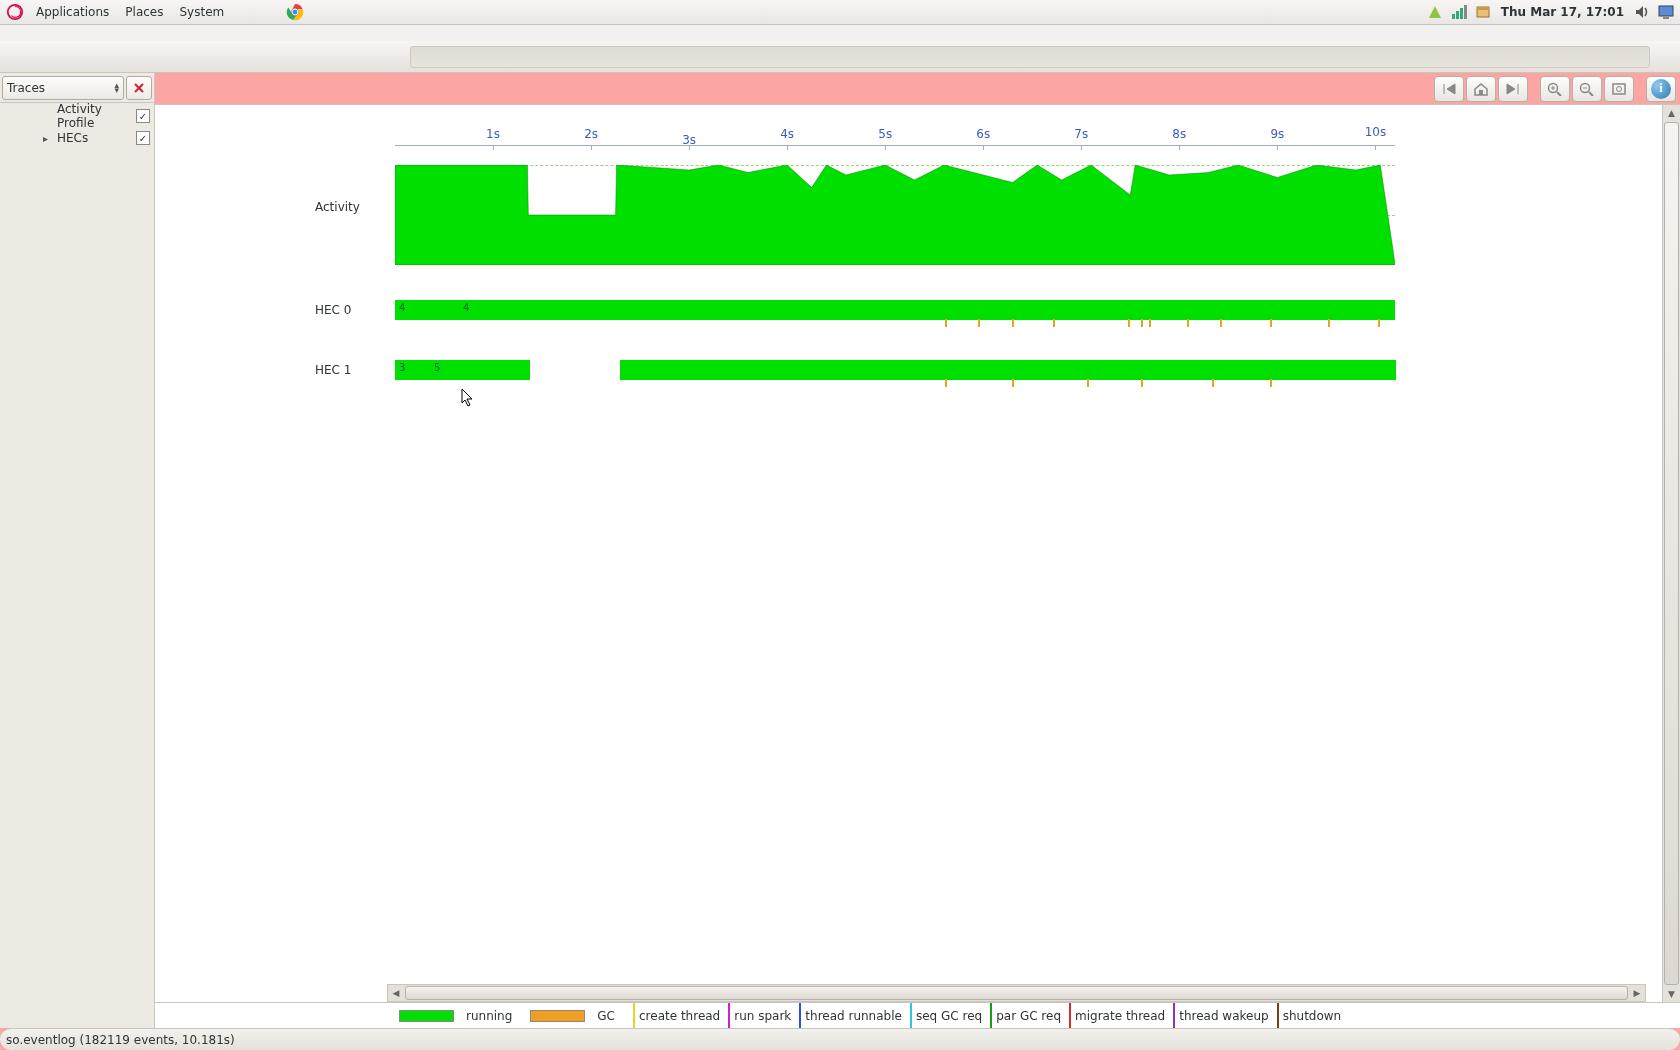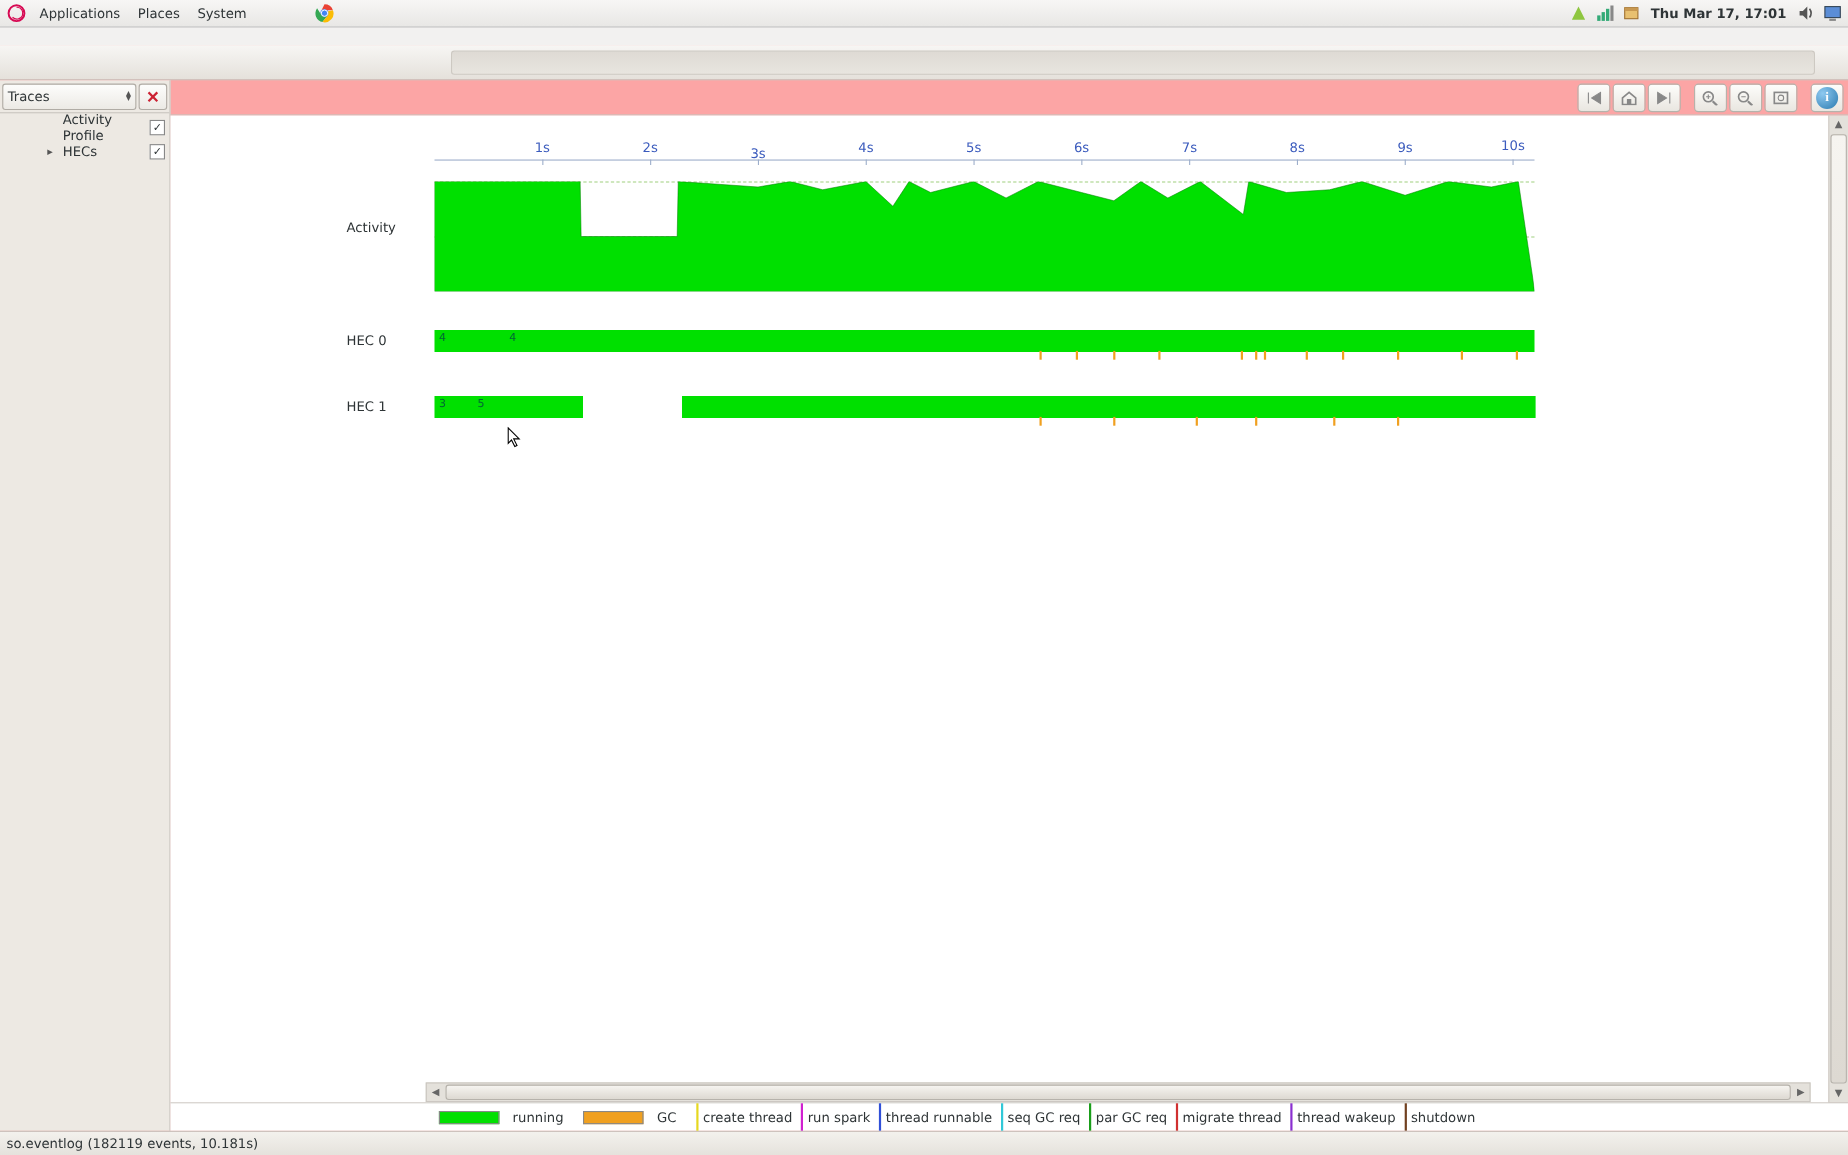--- a/index.html
+++ b/index.html
@@ -70,21 +70,21 @@
   .hscroll .thumb { flex:1; height:14px; background:linear-gradient(#f6f4f0,#ddd9d2); border:1px solid #b6b2ab; border-radius:3px; margin:0 1px;}
   
   .vscroll { width:18px; background:#e4e1db; border-left:1px solid #c9c5bf; display:flex; flex-direction:column;}
   .vscroll .arrow { height:16px; display:flex; align-items:center; justify-content:center; font-size:9px; color:#666;}
   .vscroll .thumb { flex:1; background:linear-gradient(#f6f4f0,#ddd9d2); border:1px solid #b6b2ab; border-radius:3px; margin:1px;}
   
   .legend-row { height:26px; background:#fff; border-top:1px solid #c9c5bf; display:flex; align-items:stretch; padding-left:244px;}
   .legend-item { display:flex; align-items:center; padding:0 8px 0 4px; border-left:2px solid; font-size:12px;}
   .legend-swatch { width:55px; height:12px; margin-right:4px; border:1px solid #888;}
   
-  .statusbar { height:22px; background:linear-gradient(#f3f1ed,#e5e2dc); border-top:1px solid #c9c5bf; display:flex; align-items:center; padding:0 6px; font-size:12px;}
+  .statusbar { height:22px; background:linear-gradient(#f3f1ed,#e5e2dc); border-top:1px solid #c9c5bf; display:flex; align-items:center; padding:0 6px; font-size:12px;border-radius:11px;}
   
   .cursor-arrow { position:absolute; left:306px; top:283px; pointer-events:none;}
 </style>
 </head>
 <body>
 
 <div class="gnome-panel">
   <span class="debian-logo">
     <svg viewBox="0 0 20 20">
         <circle cx="10" cy="10" r="8" fill="none" stroke="#d70a53" stroke-width="2"></circle>

